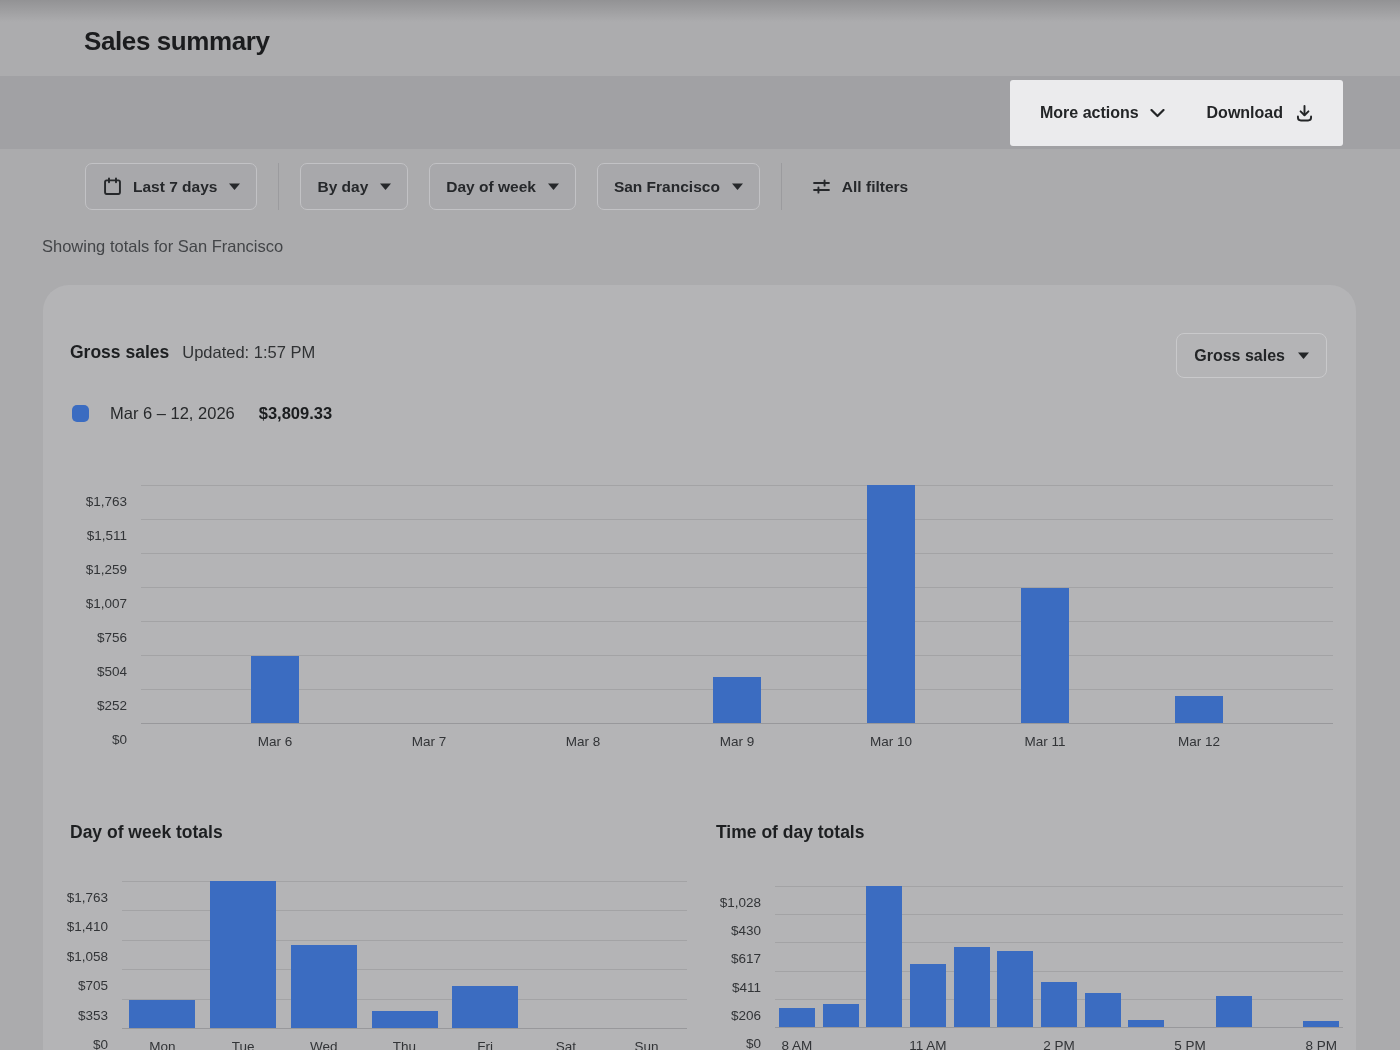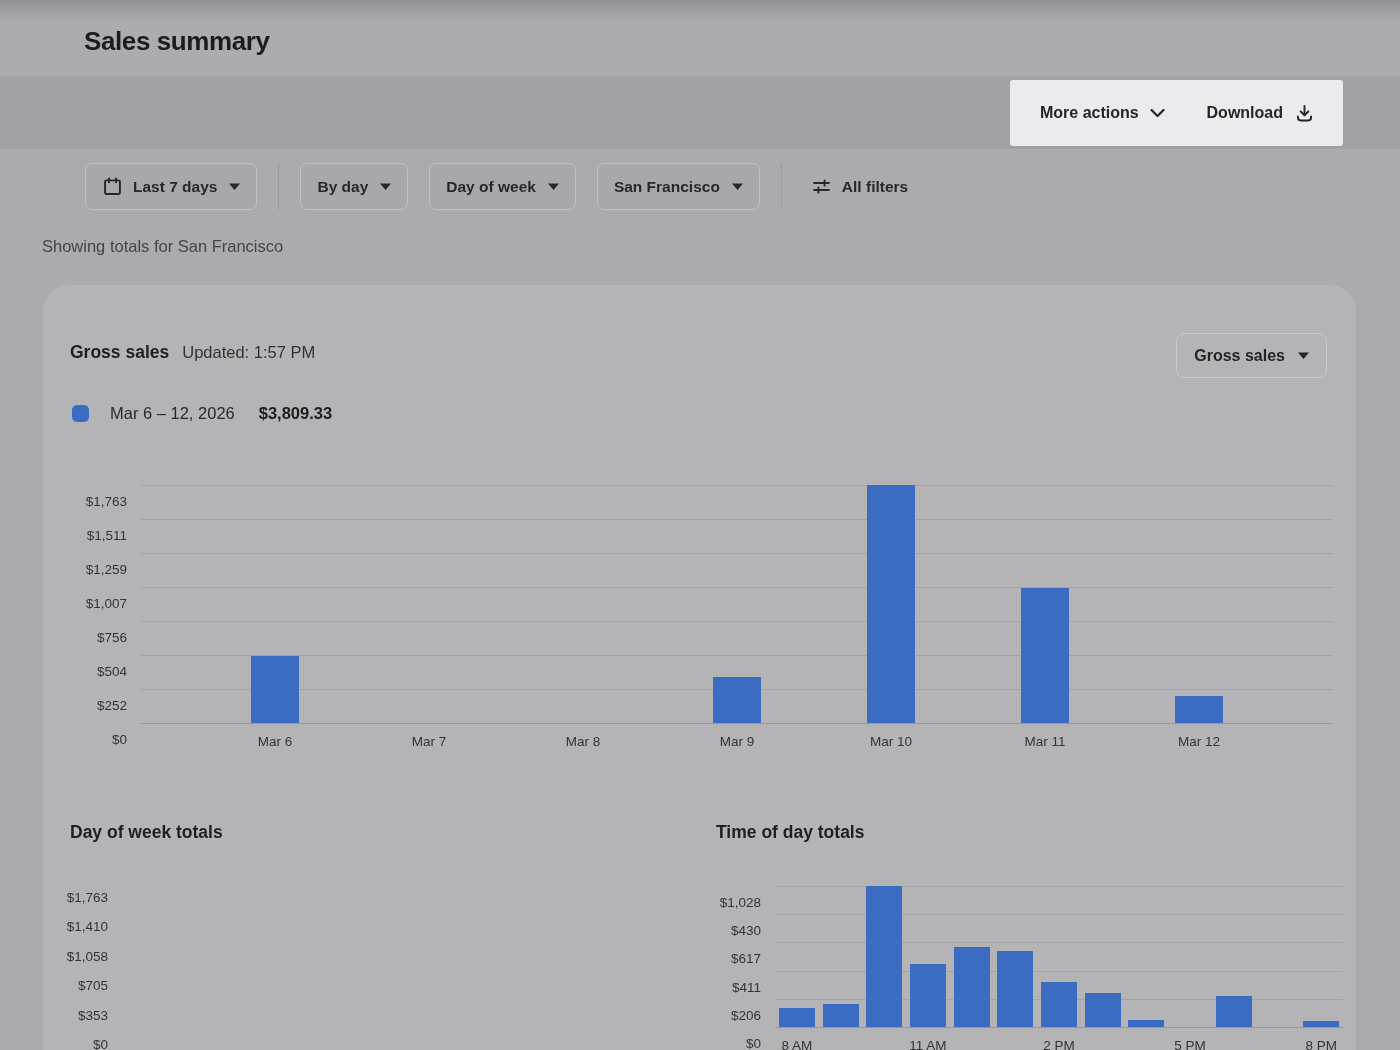--- a/index.html
+++ b/index.html
@@ -187,20 +187,40 @@
 
   <h3 id="dow-title" class="sub-title">Day of week totals</h3>
   <div id="chart-dow" class="chart" style="left: 14px; top: 596px; width: 630px; height: 177px;">
       <div class="yaxis" style="width:65px;height:147px">
         <div class="ytick" style="top:0px">$1,763</div>
         <div class="ytick" style="top:29.433352240499147px">$1,410</div>
         <div class="ytick" style="top:58.78332387975042px">$1,058</div>
         <div class="ytick" style="top:88.21667612024959px">$705</div>
         <div class="ytick" style="top:117.56664775950085px">$353</div>
         <div class="ytick" style="top:147px">$0</div>
+      </div>
+      <div class="plot" style="left:65px;width:565px;height:147px">
+        <div class="grid" style="top:0px"></div>
+        <div class="grid" style="top:29.433352240499147px"></div>
+        <div class="grid" style="top:58.78332387975042px"></div>
+        <div class="grid" style="top:88.21667612024959px"></div>
+        <div class="grid" style="top:117.56664775950085px"></div>
+        <div class="grid base" style="top:147px"></div>
+        <div class="bar" style="left:7.4px;width:66px;height:28.3px"></div>
+        <div class="xtick" style="left:0.4px;top:158px">Mon</div>
+        <div class="bar" style="left:88.1px;width:66px;height:147.0px"></div>
+        <div class="xtick" style="left:81.1px;top:158px">Tue</div>
+        <div class="bar" style="left:168.8px;width:66px;height:83.5px"></div>
+        <div class="xtick" style="left:161.8px;top:158px">Wed</div>
+        <div class="bar" style="left:249.5px;width:66px;height:17.0px"></div>
+        <div class="xtick" style="left:242.5px;top:158px">Thu</div>
+        <div class="bar" style="left:330.2px;width:66px;height:41.7px"></div>
+        <div class="xtick" style="left:323.2px;top:158px">Fri</div>
+        <div class="xtick" style="left:403.9px;top:158px">Sat</div>
+        <div class="xtick" style="left:484.6px;top:158px">Sun</div>
       </div>
     </div>
 
   <h3 id="tod-title" class="sub-title">Time of day totals</h3>
   <div id="chart-tod" class="chart" style="left: 665px; top: 601px; width: 635px; height: 171px;">
       <div class="yaxis" style="width:67px;height:141px">
         <div class="ytick" style="top:0px">$1,028</div>
         <div class="ytick" style="top:28.254863813229566px">$430</div>
         <div class="ytick" style="top:56.37256809338522px">$617</div>
         <div class="ytick" style="top:84.62743190661479px">$411</div>

